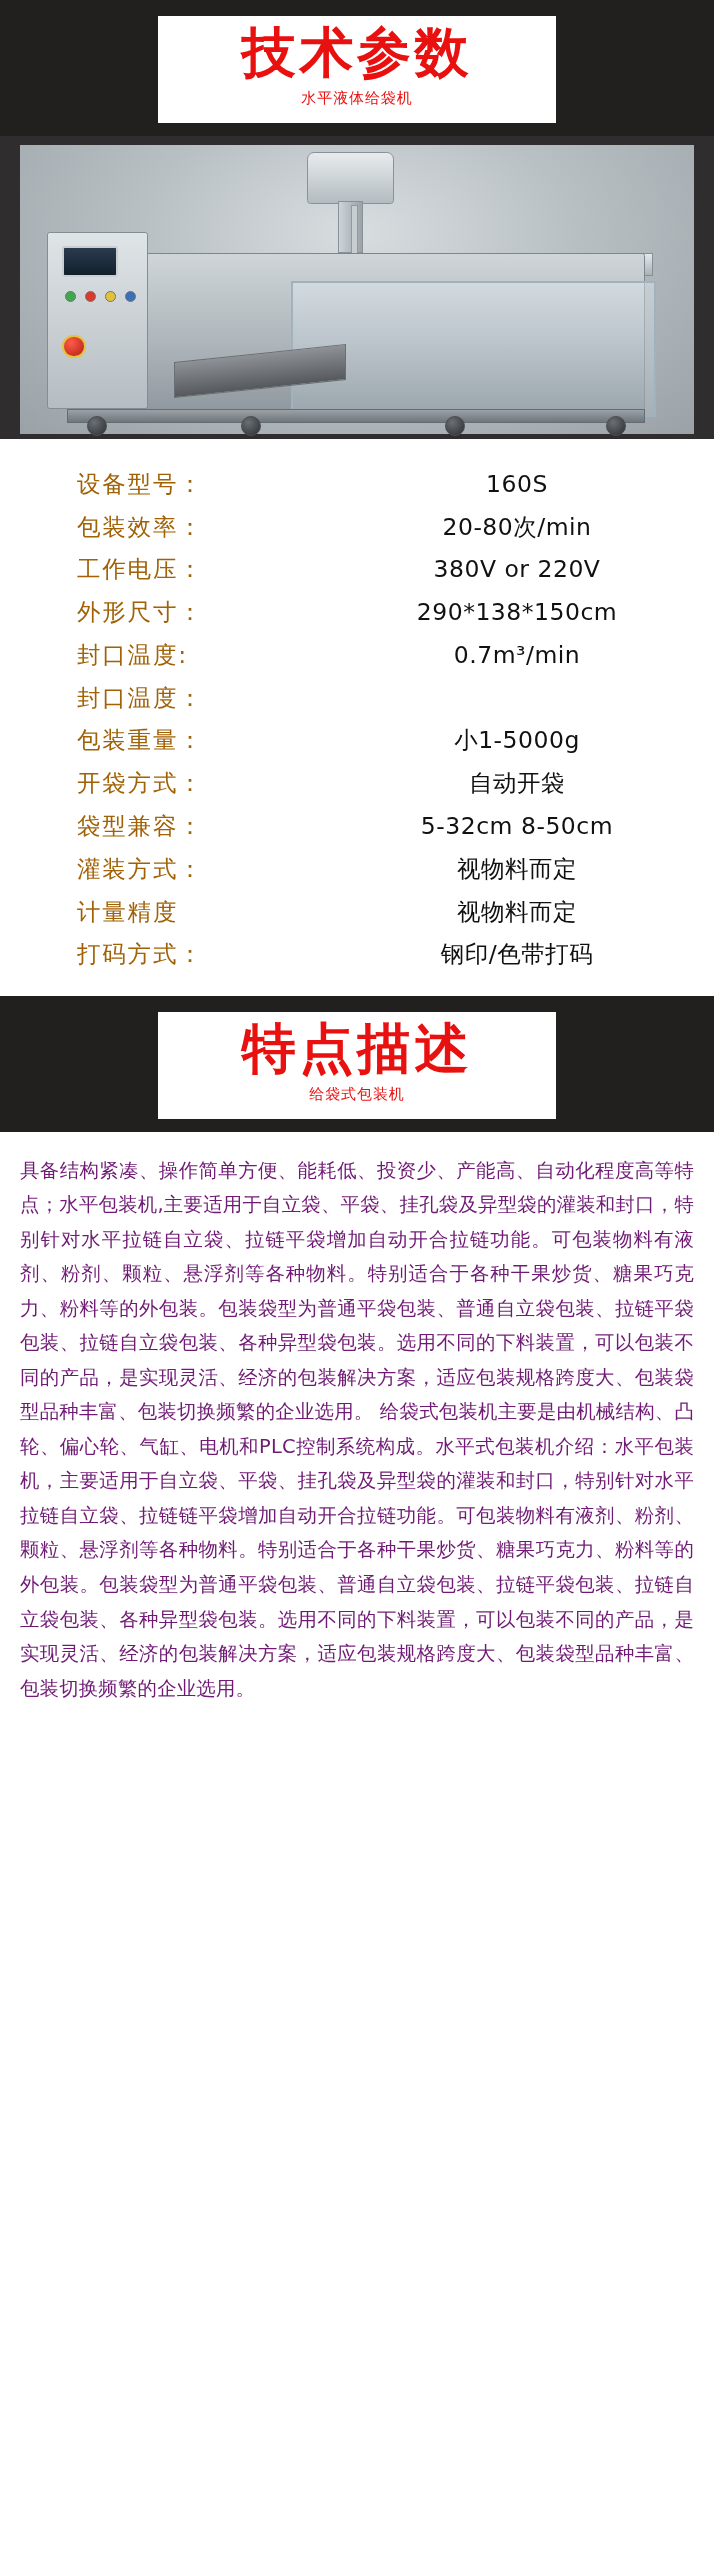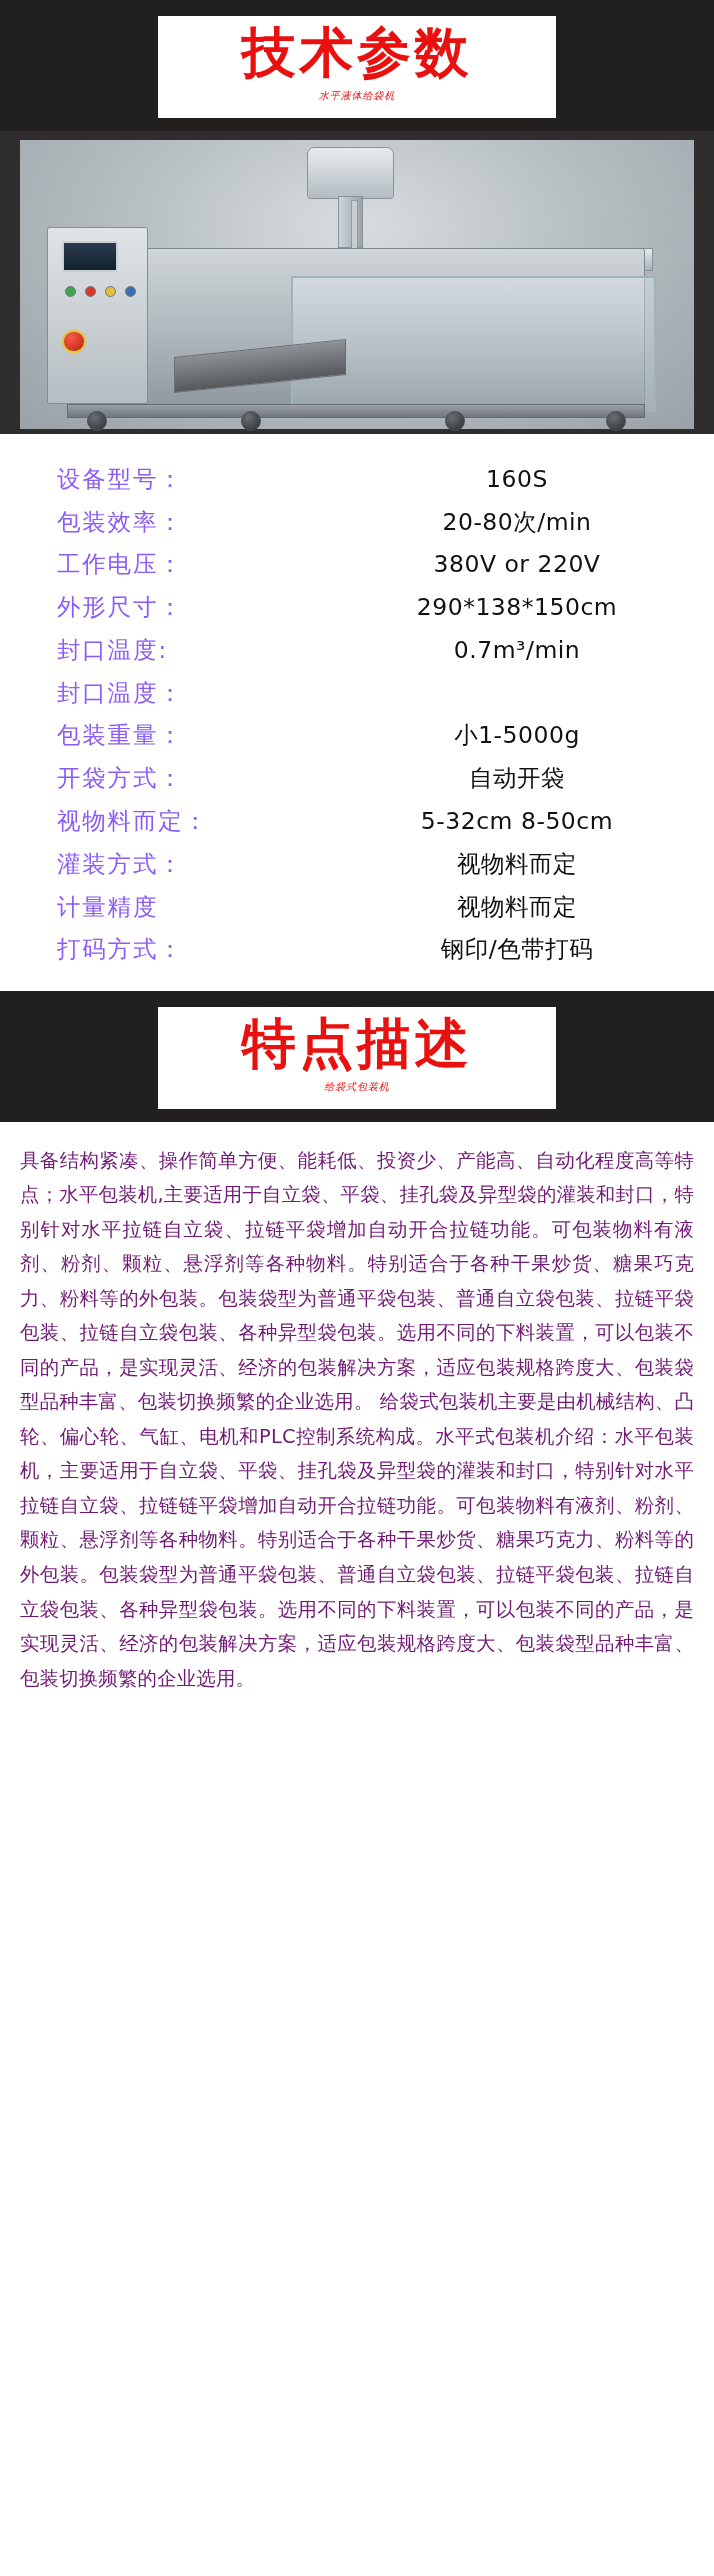--- a/index.html
+++ b/index.html
@@ -30,24 +30,23 @@
   .banner-title {
     color: #e8110f;
     font-size: 54px;
     line-height: 1.05;
     font-weight: bold;
     letter-spacing: 3.6px;
     font-family: "DejaVu Sans", "Liberation Sans", sans-serif;
   }
   .banner-sub {
     color: #e8110f;
-    font-size: 10px;
+    font-size: 15px;
     margin-top: 7.2px;
     letter-spacing: 0.9px;
-    font-style: italic;
   }
 
   
   .photo-wrap {
     width: 714px;
     height: 303px;
     background: #2f2d2d;
     position: relative;
     overflow: hidden;
   }
@@ -135,23 +134,23 @@
     padding: 23.5px 0 20px 0;
   }
   .spec-row {
     display: flex;
     align-items: baseline;
     padding: 5.4px 0;
   }
   .spec-label {
     width: 298px;
     text-align: left;
-    padding-left: 57px;
+    padding-left: 77px;
     font-size: 23.5px;
-    color: #8b5cf6;
+    color: #a16207;
     letter-spacing: 1.8px;
   }
   .spec-value {
     flex: 1;
     text-align: center;
     padding-left: 22px;
     font-size: 23.5px;
     color: #111;
     letter-spacing: 0.5px;
   }
@@ -229,21 +228,21 @@
     </div>
     <div class="spec-row">
       <div class="spec-label">包装重量：</div>
       <div class="spec-value">小1-5000g</div>
     </div>
     <div class="spec-row">
       <div class="spec-label">开袋方式：</div>
       <div class="spec-value">自动开袋</div>
     </div>
     <div class="spec-row">
-      <div class="spec-label">视物料而定：</div>
+      <div class="spec-label">袋型兼容：</div>
       <div class="spec-value">5-32cm 8-50cm</div>
     </div>
     <div class="spec-row">
       <div class="spec-label">灌装方式：</div>
       <div class="spec-value">视物料而定</div>
     </div>
     <div class="spec-row">
       <div class="spec-label">计量精度</div>
       <div class="spec-value">视物料而定</div>
     </div>

